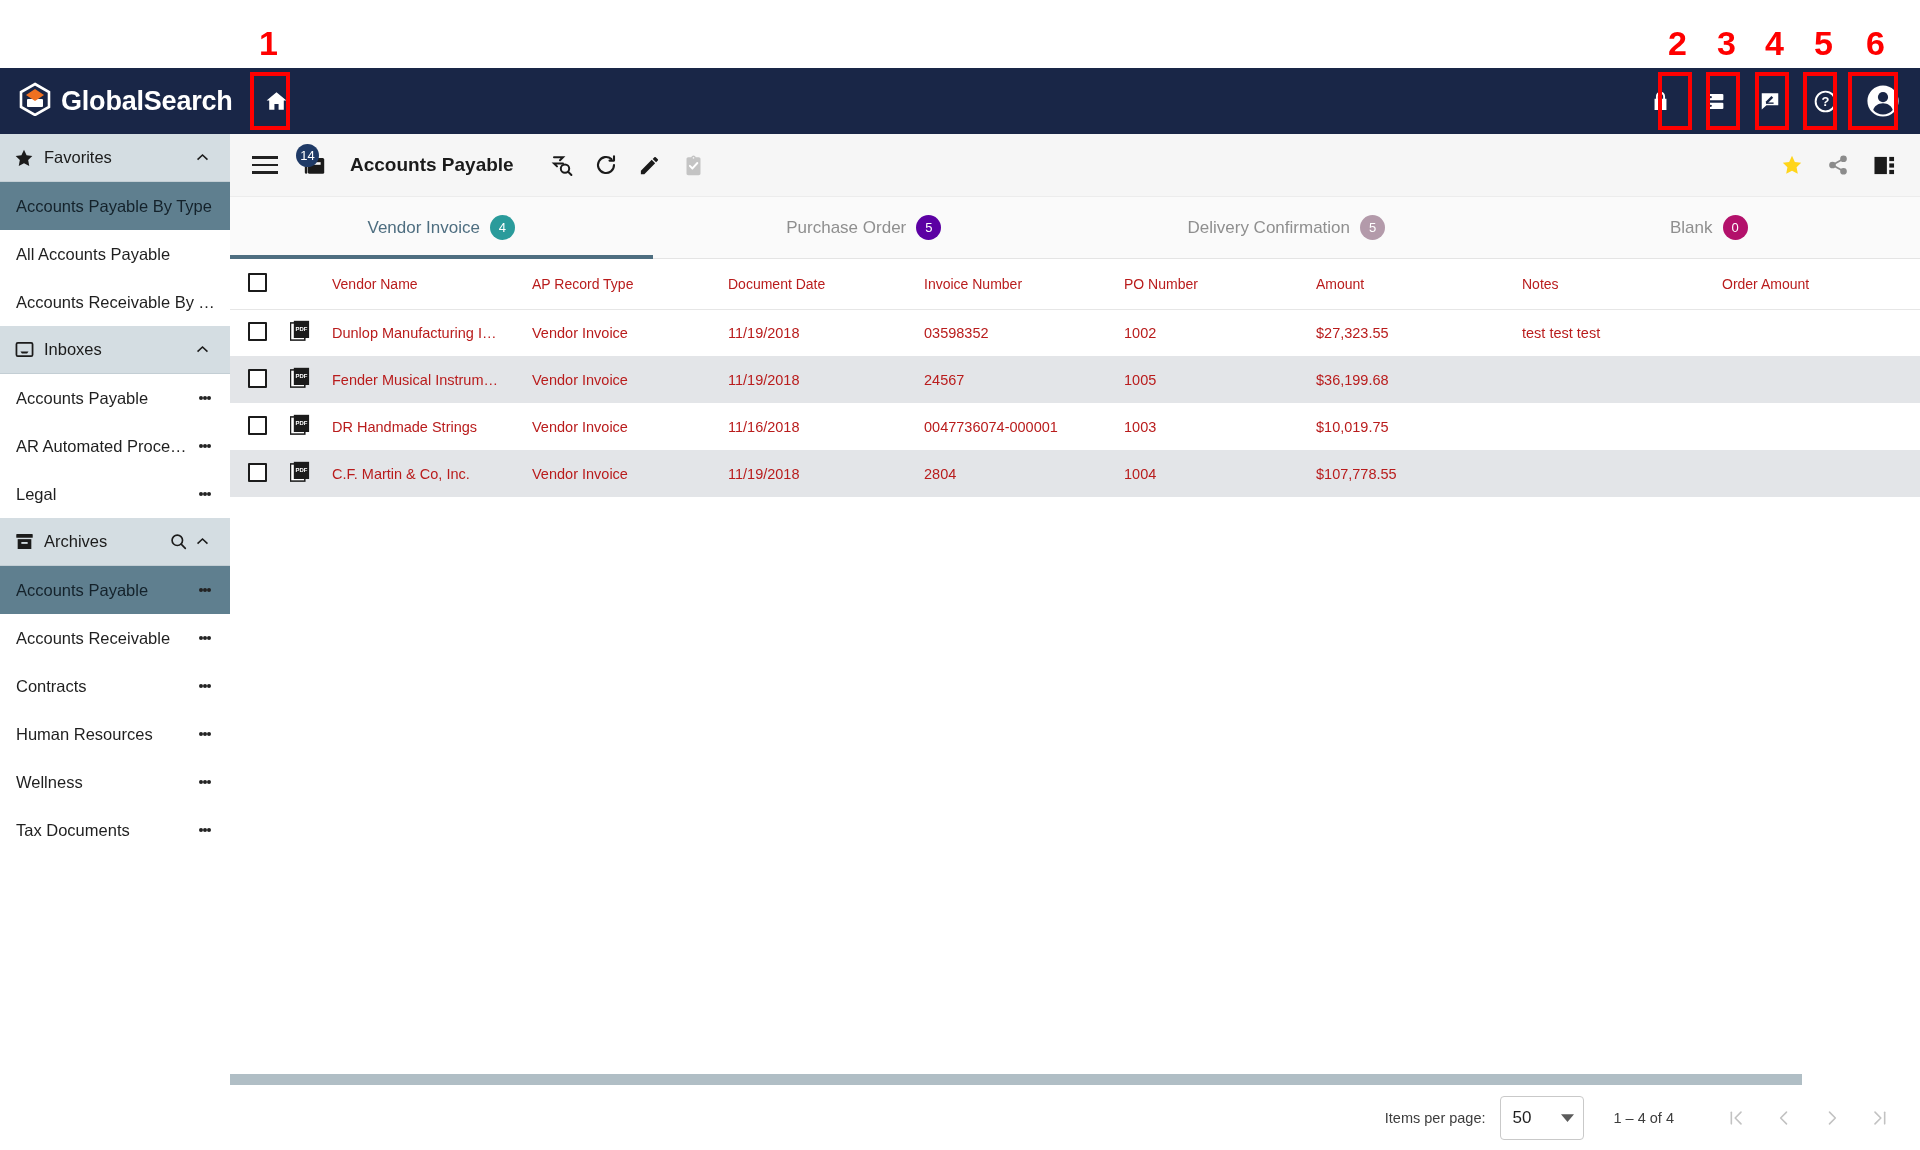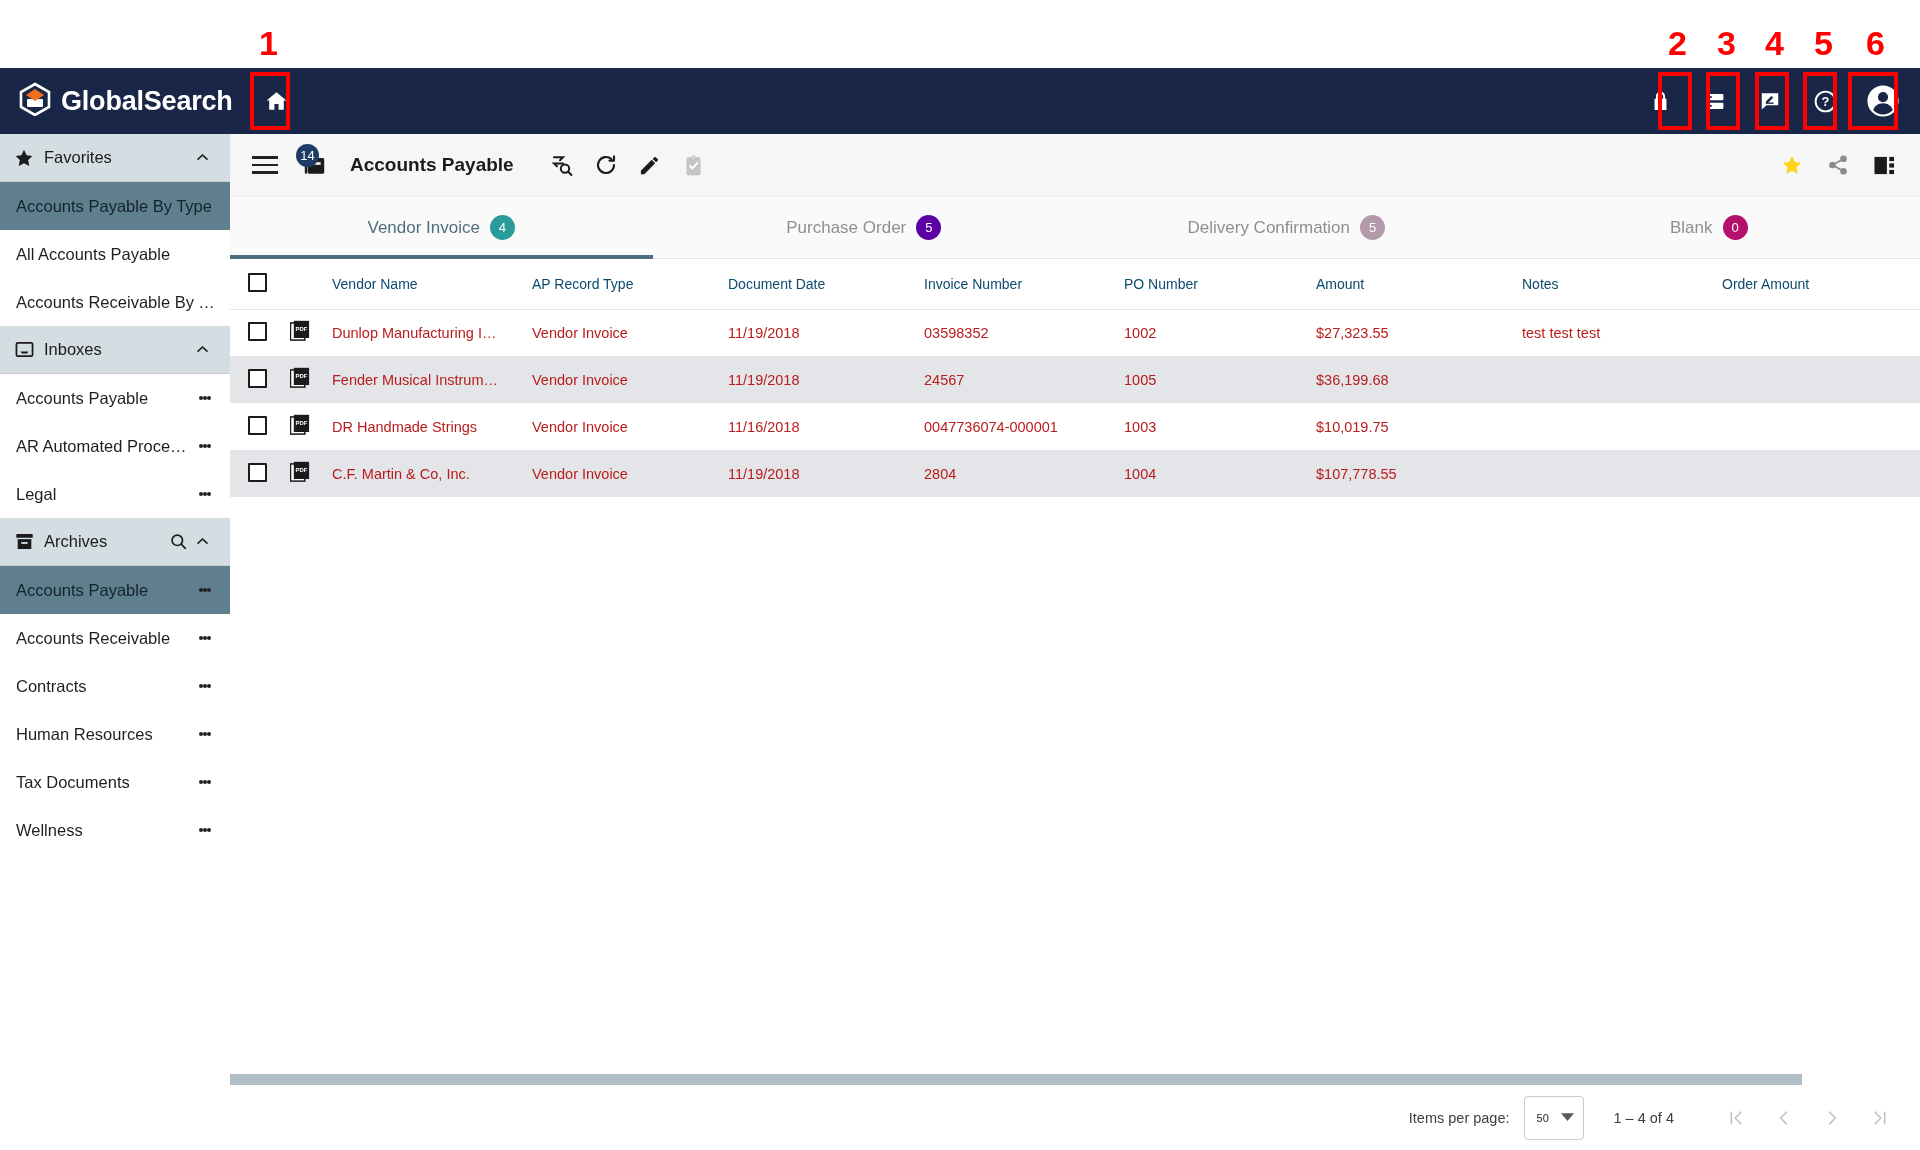--- a/index.html
+++ b/index.html
@@ -169,21 +169,21 @@
     min-width: 25px; height: 25px; border-radius: 50%;
     color: #fff; font-size: 13px;
     display: flex; align-items: center; justify-content: center;
     padding: 0 6px;
   }
 
   
   .tbl { width: 100%; border-collapse: collapse; table-layout: fixed; }
   .tbl thead th {
     height: 50px;
-    font-size: 14px; font-weight: normal; color: #0c4a6e;
+    font-size: 14px; font-weight: normal; color: #b91c1c;
     text-align: left;
     border-bottom: 1px solid #e6e6e6;
     padding: 0;
     vertical-align: middle;
   }
   .tbl tbody td {
     height: 47px;
     font-size: 14.5px; color: #b91c1c;
     padding: 0; vertical-align: middle;
     white-space: nowrap; overflow: hidden; text-overflow: ellipsis;
@@ -226,25 +226,25 @@
     left: 230px; bottom: 0;
     width: 1690px; height: 64px;
     background: #ffffff;
     display: flex; align-items: center; justify-content: flex-end;
     padding-right: 16px;
     gap: 0px;
     font-size: 14.5px; color: #3d3d3d;
   }
   .ipp-label { margin-right: 14px; }
   .ipp-select {
-    width: 60px; height: 44px;
+    width: 84px; height: 44px;
     border: 1px solid #c9c9c9; border-radius: 4px;
     display: flex; align-items: center; justify-content: space-between;
     padding: 0 9px 0 12px;
-    font-size: 11px; color: #1f1f1f;
+    font-size: 17px; color: #1f1f1f;
     cursor: pointer;
     margin-right: 30px;
   }
   .range-label { margin-right: 38px; font-size: 14.5px; }
   .pg-btn {
     width: 48px; height: 44px;
     display:flex; align-items:center; justify-content:center;
     cursor: pointer;
   }
 </style>
@@ -433,29 +433,29 @@
     </div>
     <div class="side-item">
       <span class="si-label">Human Resources</span>
       <span class="kebab">
           <i class="kebab-dot"></i>
           <i class="kebab-dot"></i>
           <i class="kebab-dot"></i>
         </span>
     </div>
     <div class="side-item">
+      <span class="si-label">Wellness</span>
+      <span class="kebab">
+          <i class="kebab-dot"></i>
+          <i class="kebab-dot"></i>
+          <i class="kebab-dot"></i>
+        </span>
+    </div>
+    <div class="side-item">
       <span class="si-label">Tax Documents</span>
-      <span class="kebab">
-          <i class="kebab-dot"></i>
-          <i class="kebab-dot"></i>
-          <i class="kebab-dot"></i>
-        </span>
-    </div>
-    <div class="side-item">
-      <span class="si-label">Wellness</span>
       <span class="kebab">
           <i class="kebab-dot"></i>
           <i class="kebab-dot"></i>
           <i class="kebab-dot"></i>
         </span>
     </div>
   </div>
 
   <div class="main">
 

